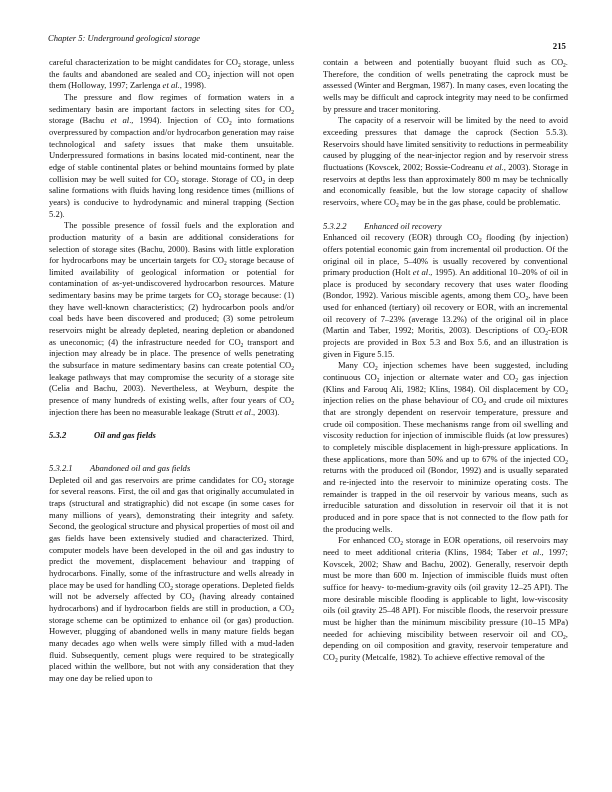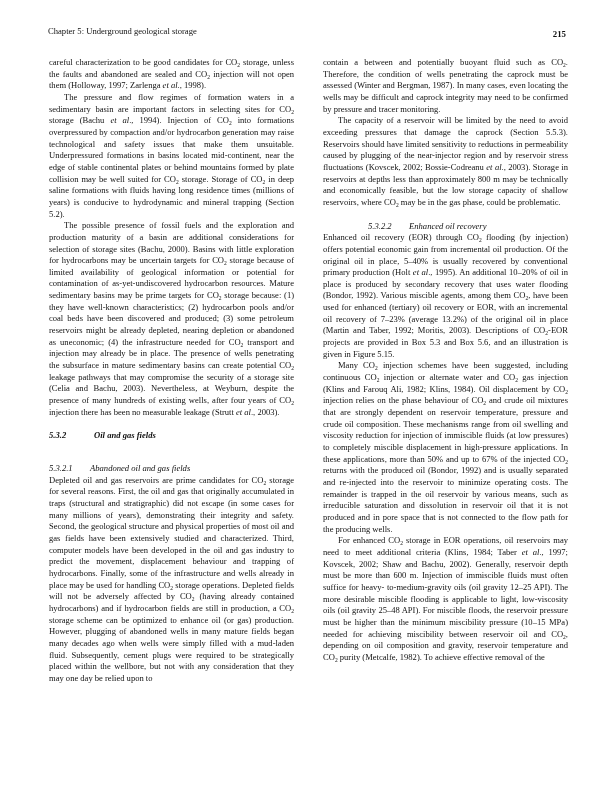--- a/index.html
+++ b/index.html
@@ -1,44 +1,44 @@
 <!DOCTYPE html>
 <html><head>
 <meta charset="utf-8">
 <style>
   html, body { margin: 0; padding: 0; background: #ffffff; }
   body { width: 612px; height: 792px; position: relative; overflow: hidden;
          font-family: "Liberation Serif", "DejaVu Serif", serif; color: #111; }
   .header { position: absolute; top: 25px; left: 48px; width: 518px; height: 14px;
             font-size: 8.6px; }
-  .header .chapter { position: absolute; left: 0; top: 1px; }
-  .header .pageno { position: absolute; right: 0; top: 4px; font-weight: bold; font-size: 8.8px; }
+  .header .chapter { position: absolute; left: 0; top: 8px; font-style: italic; }
+  .header .pageno { position: absolute; right: 0; top: 16px; font-weight: bold; font-size: 8.8px; }
   .col { position: absolute; top: 57px; width: 245px; font-size: 8.55px; line-height: 11.65px;
          text-align: justify; hyphens: none; }
   .col.left { left: 49px; }
   .col.right { left: 323px; }
   p { margin: 0; }
   p.indent { text-indent: 15px; }
   sub { font-size: 5.5px; vertical-align: -1.5px; line-height: 0; }
   .h3 { font-weight: bold; font-style: italic; margin-top: 12px; margin-bottom: 21px; font-size: 8.6px; }
   .h4 { font-style: italic; margin-top: 16px; font-size: 8.6px; }
-  .h4.gap { margin-top: 12px; margin-left: 45px; }
+  .h4.gap { margin-top: 12px; }
   .num { display: inline-block; width: 45px; }
   .h4 .num { width: 41px; }
 </style>
 </head>
 <body>
 
 <div class="header">
   <span class="chapter">Chapter 5: Underground geological storage</span>
   <span class="pageno">215</span>
 </div>
 
 <div class="col left" id="col-left">
-    <p><span>careful characterization to be good candidates for CO</span><sub>2</sub><span> storage, unless the faults and abandoned are sealed and CO</span><sub>2</sub><span> injection will not open them (Holloway, 1997; Zarlenga </span><i>et al</i><span>., 1998).</span></p>
+    <p><span>careful characterization to be might candidates for CO</span><sub>2</sub><span> storage, unless the faults and abandoned are sealed and CO</span><sub>2</sub><span> injection will not open them (Holloway, 1997; Zarlenga </span><i>et al</i><span>., 1998).</span></p>
     <p class="indent"><span>The pressure and flow regimes of formation waters in a sedimentary basin are important factors in selecting sites for CO</span><sub>2</sub><span> storage (Bachu </span><i>et al</i><span>., 1994). Injection of CO</span><sub>2</sub><span> into formations overpressured by compaction and/or hydrocarbon generation may raise technological and safety issues that make them unsuitable. Underpressured formations in basins located mid-continent, near the edge of stable continental plates or behind mountains formed by plate collision may be well suited for CO</span><sub>2</sub><span> storage. Storage of CO</span><sub>2</sub><span> in deep saline formations with fluids having long residence times (millions of years) is conducive to hydrodynamic and mineral trapping (Section 5.2).</span></p>
     <p class="indent"><span>The possible presence of fossil fuels and the exploration and production maturity of a basin are additional considerations for selection of storage sites (Bachu, 2000). Basins with little exploration for hydrocarbons may be uncertain targets for CO</span><sub>2</sub><span> storage because of limited availability of geological information or potential for contamination of as-yet-undiscovered hydrocarbon resources. Mature sedimentary basins may be prime targets for CO</span><sub>2</sub><span> storage because: (1) they have well-known characteristics; (2) hydrocarbon pools and/or coal beds have been discovered and produced; (3) some petroleum reservoirs might be already depleted, nearing depletion or abandoned as uneconomic; (4) the infrastructure needed for CO</span><sub>2</sub><span> transport and injection may already be in place. The presence of wells penetrating the subsurface in mature sedimentary basins can create potential CO</span><sub>2</sub><span> leakage pathways that may compromise the security of a storage site (Celia and Bachu, 2003). Nevertheless, at Weyburn, despite the presence of many hundreds of existing wells, after four years of CO</span><sub>2</sub><span> injection there has been no measurable leakage (Strutt </span><i>et al</i><span>., 2003).</span></p>
     <div class="h3"><span class="num">5.3.2</span><span>Oil and gas fields</span></div>
     <div class="h4"><span class="num">5.3.2.1</span><span>Abandoned oil and gas fields</span></div>
     <p><span>Depleted oil and gas reservoirs are prime candidates for CO</span><sub>2</sub><span> storage for several reasons. First, the oil and gas that originally accumulated in traps (structural and stratigraphic) did not escape (in some cases for many millions of years), demonstrating their integrity and safety. Second, the geological structure and physical properties of most oil and gas fields have been extensively studied and characterized. Third, computer models have been developed in the oil and gas industry to predict the movement, displacement behaviour and trapping of hydrocarbons. Finally, some of the infrastructure and wells already in place may be used for handling CO</span><sub>2</sub><span> storage operations. Depleted fields will not be adversely affected by CO</span><sub>2</sub><span> (having already contained hydrocarbons) and if hydrocarbon fields are still in production, a CO</span><sub>2</sub><span> storage scheme can be optimized to enhance oil (or gas) production. However, plugging of abandoned wells in many mature fields began many decades ago when wells were simply filled with a mud-laden fluid. Subsequently, cement plugs were required to be strategically placed within the wellbore, but not with any consideration that they may one day be relied upon to</span></p>
   </div>
 <div class="col right" id="col-right">
     <p><span>contain a between and potentially buoyant fluid such as CO</span><sub>2</sub><span>. Therefore, the condition of wells penetrating the caprock must be assessed (Winter and Bergman, 1987). In many cases, even locating the wells may be difficult and caprock integrity may need to be confirmed by pressure and tracer monitoring.</span></p>
     <p class="indent"><span>The capacity of a reservoir will be limited by the need to avoid exceeding pressures that damage the caprock (Section 5.5.3). Reservoirs should have limited sensitivity to reductions in permeability caused by plugging of the near-injector region and by reservoir stress fluctuations (Kovscek, 2002; Bossie-Codreanu </span><i>et al</i><span>., 2003). Storage in reservoirs at depths less than approximately 800 m may be technically and economically feasible, but the low storage capacity of shallow reservoirs, where CO</span><sub>2</sub><span> may be in the gas phase, could be problematic.</span></p>
     <div class="h4 gap"><span class="num">5.3.2.2</span><span>Enhanced oil recovery</span></div>

